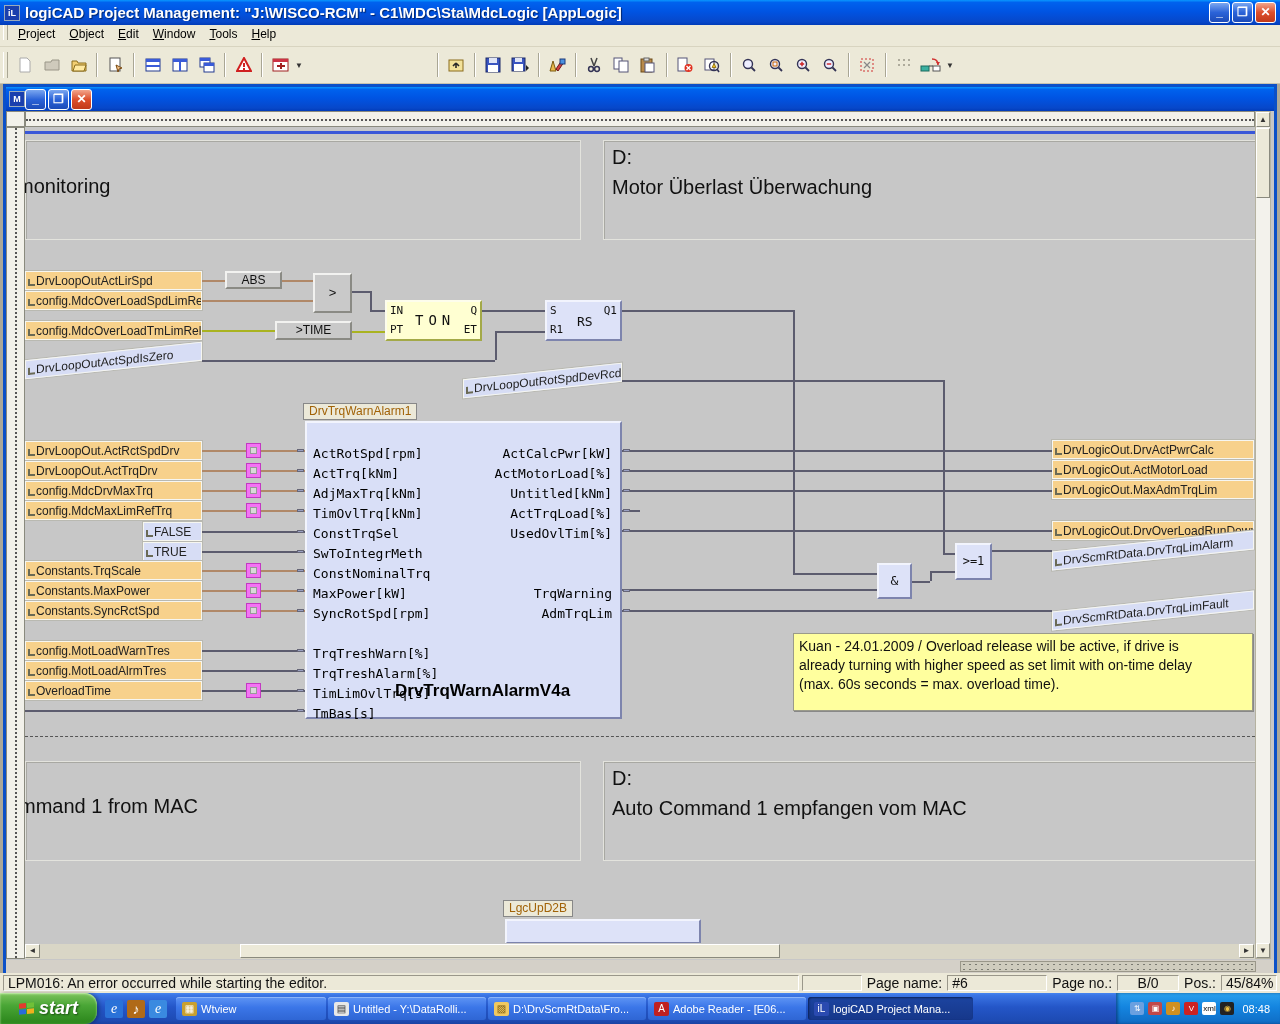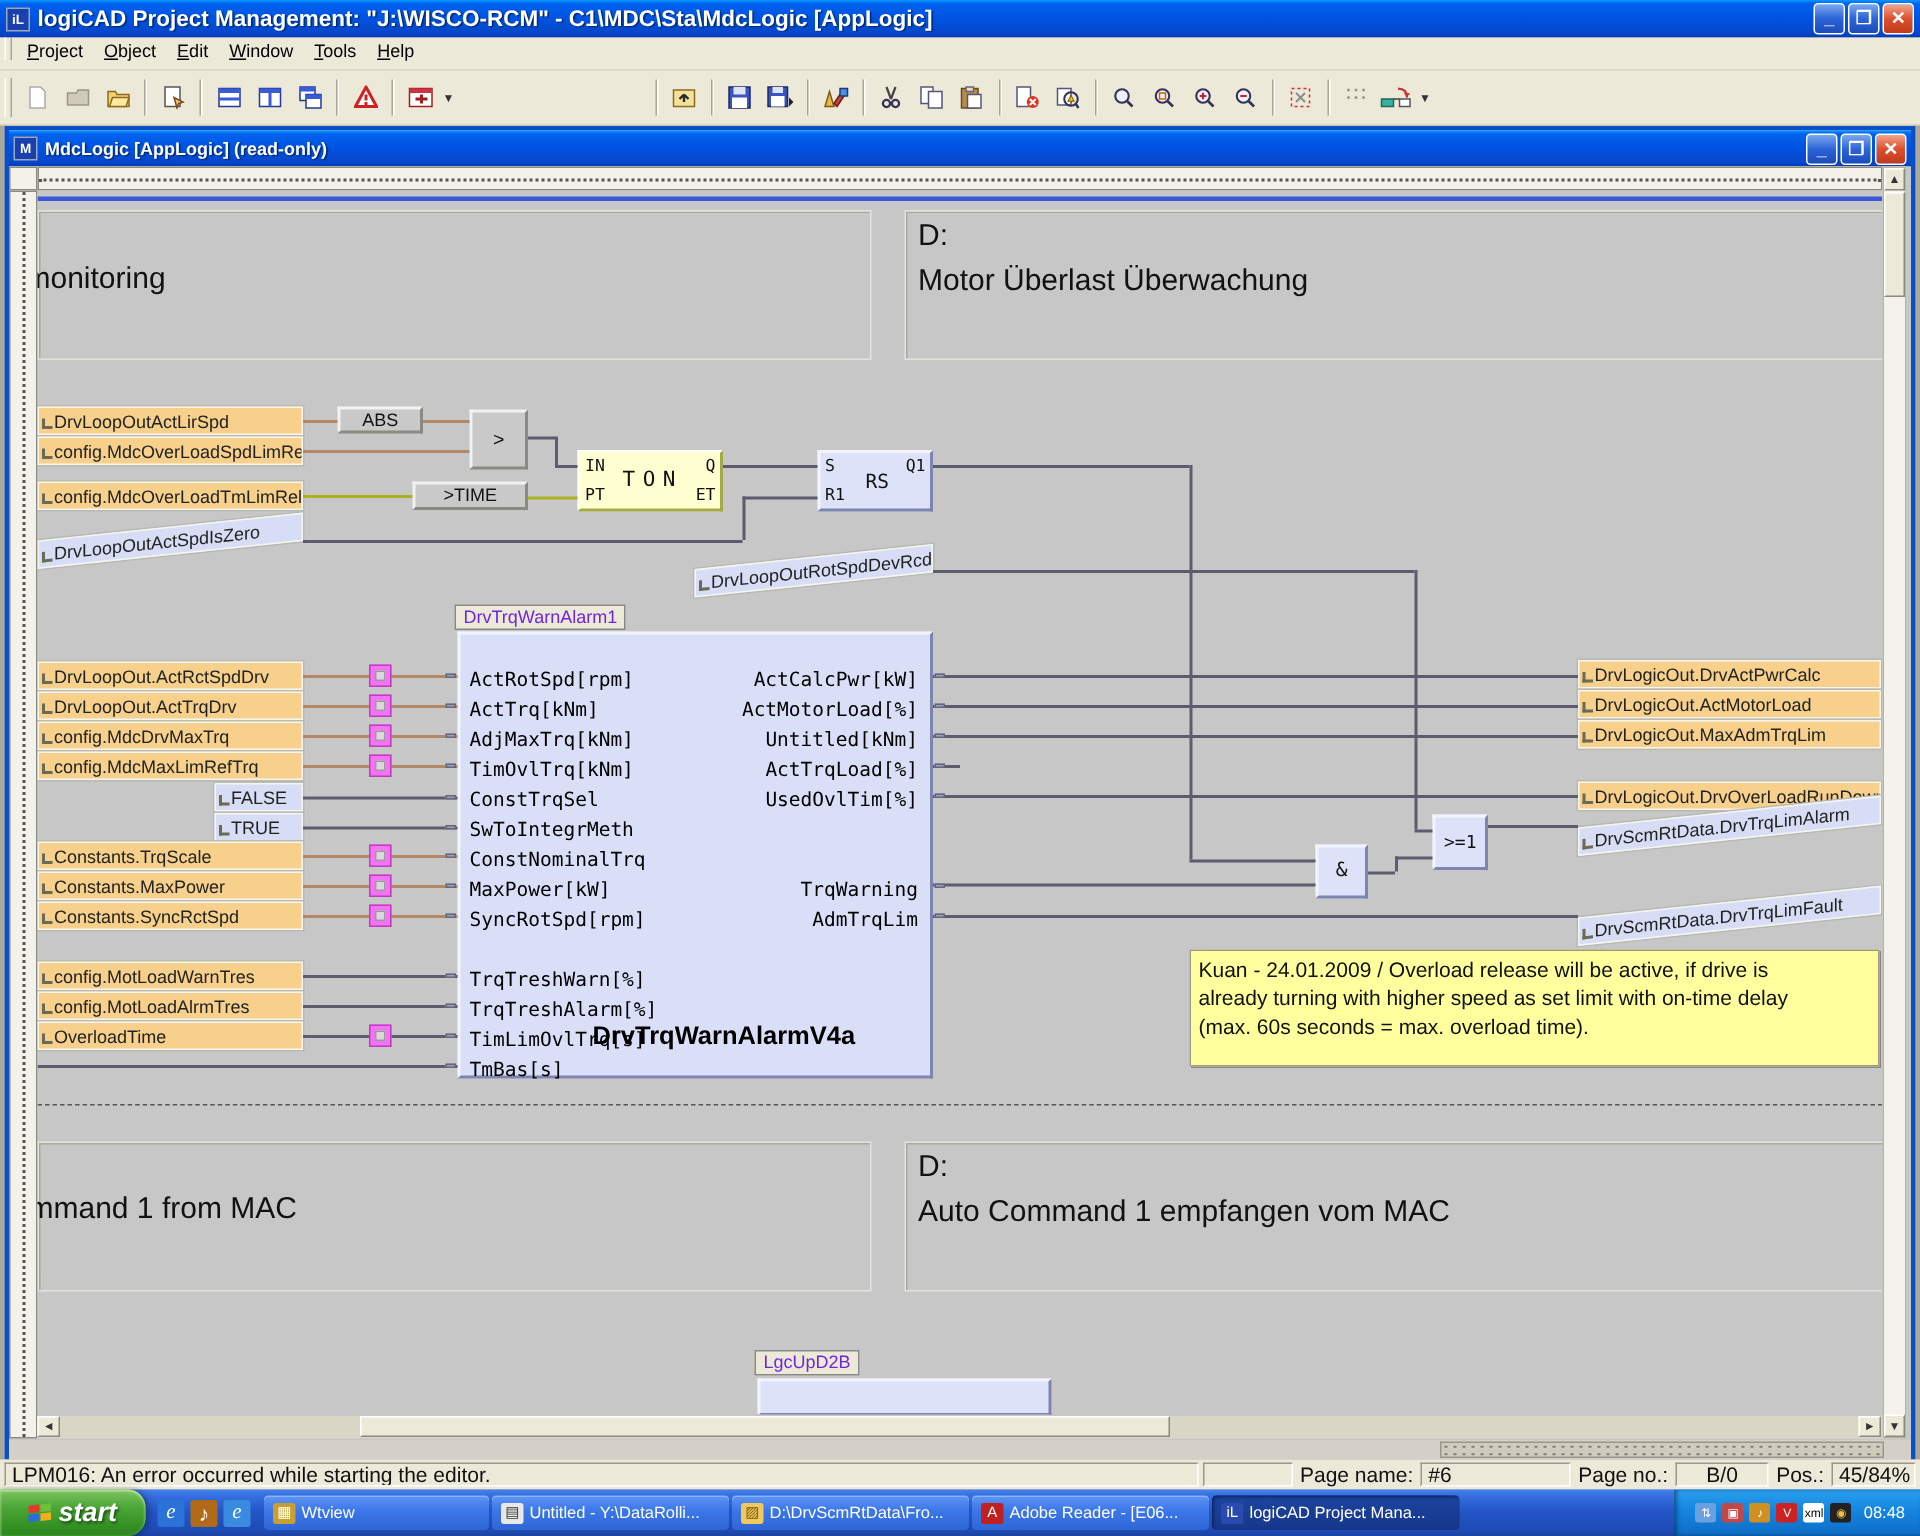--- a/index.html
+++ b/index.html
@@ -67,21 +67,21 @@
   .op { position:absolute; background:#dde2f8; border:2px solid;
     border-color:#f2f4fd #7d84ad #7d84ad #f2f4fd; text-align:center;
     font-family:"DejaVu Sans Mono", monospace; color:#111; }
   .op.gray { background:#c9c9c9; border-color:#f2f2f0 #8a8a84 #8a8a84 #f2f2f0; font-family:"Liberation Sans",sans-serif; }
   .op.yellow { background:#ffffd2; border-color:#fdfdec #a3a948 #a3a948 #fdfdec; }
   .pin { position:absolute; font-size:11px; font-family:"DejaVu Sans Mono", monospace; color:#111; }
 
   .fb { position:absolute; left:280px; top:294px; width:317px; height:298px; background:#d9dff7;
     border:2px solid; border-color:#f2f4fd #7d84ad #7d84ad #f2f4fd; }
   .fbtab { position:absolute; left:278px; top:276px; height:17px; padding:0 5px; background:#ece9d8;
-    border:1px solid #888; font-size:12px; line-height:15px; color:#6d28d9; }
+    border:1px solid #888; font-size:12px; line-height:15px; color:#a16207; }
   .fbrow { position:absolute; font-size:13px; font-family:"DejaVu Sans Mono", monospace; color:#000;
     white-space:pre; height:20px; line-height:20px; }
   .fbrow.in { left:6px; }
   .fbrow.out { right:8px; text-align:right; }
   .stub { position:absolute; width:7px; height:3px; background:#9aa0c2; border:1px solid #667; }
   .fbtype { position:absolute; left:88px; top:258px; font-size:17px; font-weight:bold; color:#000;
     font-family:"Liberation Sans",sans-serif; white-space:nowrap; }
 
   .wire { position:absolute; background:#5c5c6e; }
   .wire.h { height:2px; } .wire.v { width:2px; }
@@ -362,21 +362,20 @@
           <path d="M12 2q6 0 6 6" fill="none" stroke="#d03030" stroke-width="1.5"></path>
           <path d="M18 8l-2-3 4-0z" fill="#d03030"></path>
         </svg>
       </span>
     <span class="tdrop">▼</span>
   </div>
 
   <div class="docwin">
     <div class="doctitle">
       <span class="appicon">M</span>
-      <span class="ttl">MdcLogic [AppLogic] (read-only)</span>
       <span class="winbtns">
         <span class="wbtn">_</span>
         <span class="wbtn">❐</span>
         <span class="wbtn close">✕</span>
       </span>
     </div>
 
     <div class="doccontent">
       <div class="rcorner"></div>
       <div class="hruler">

